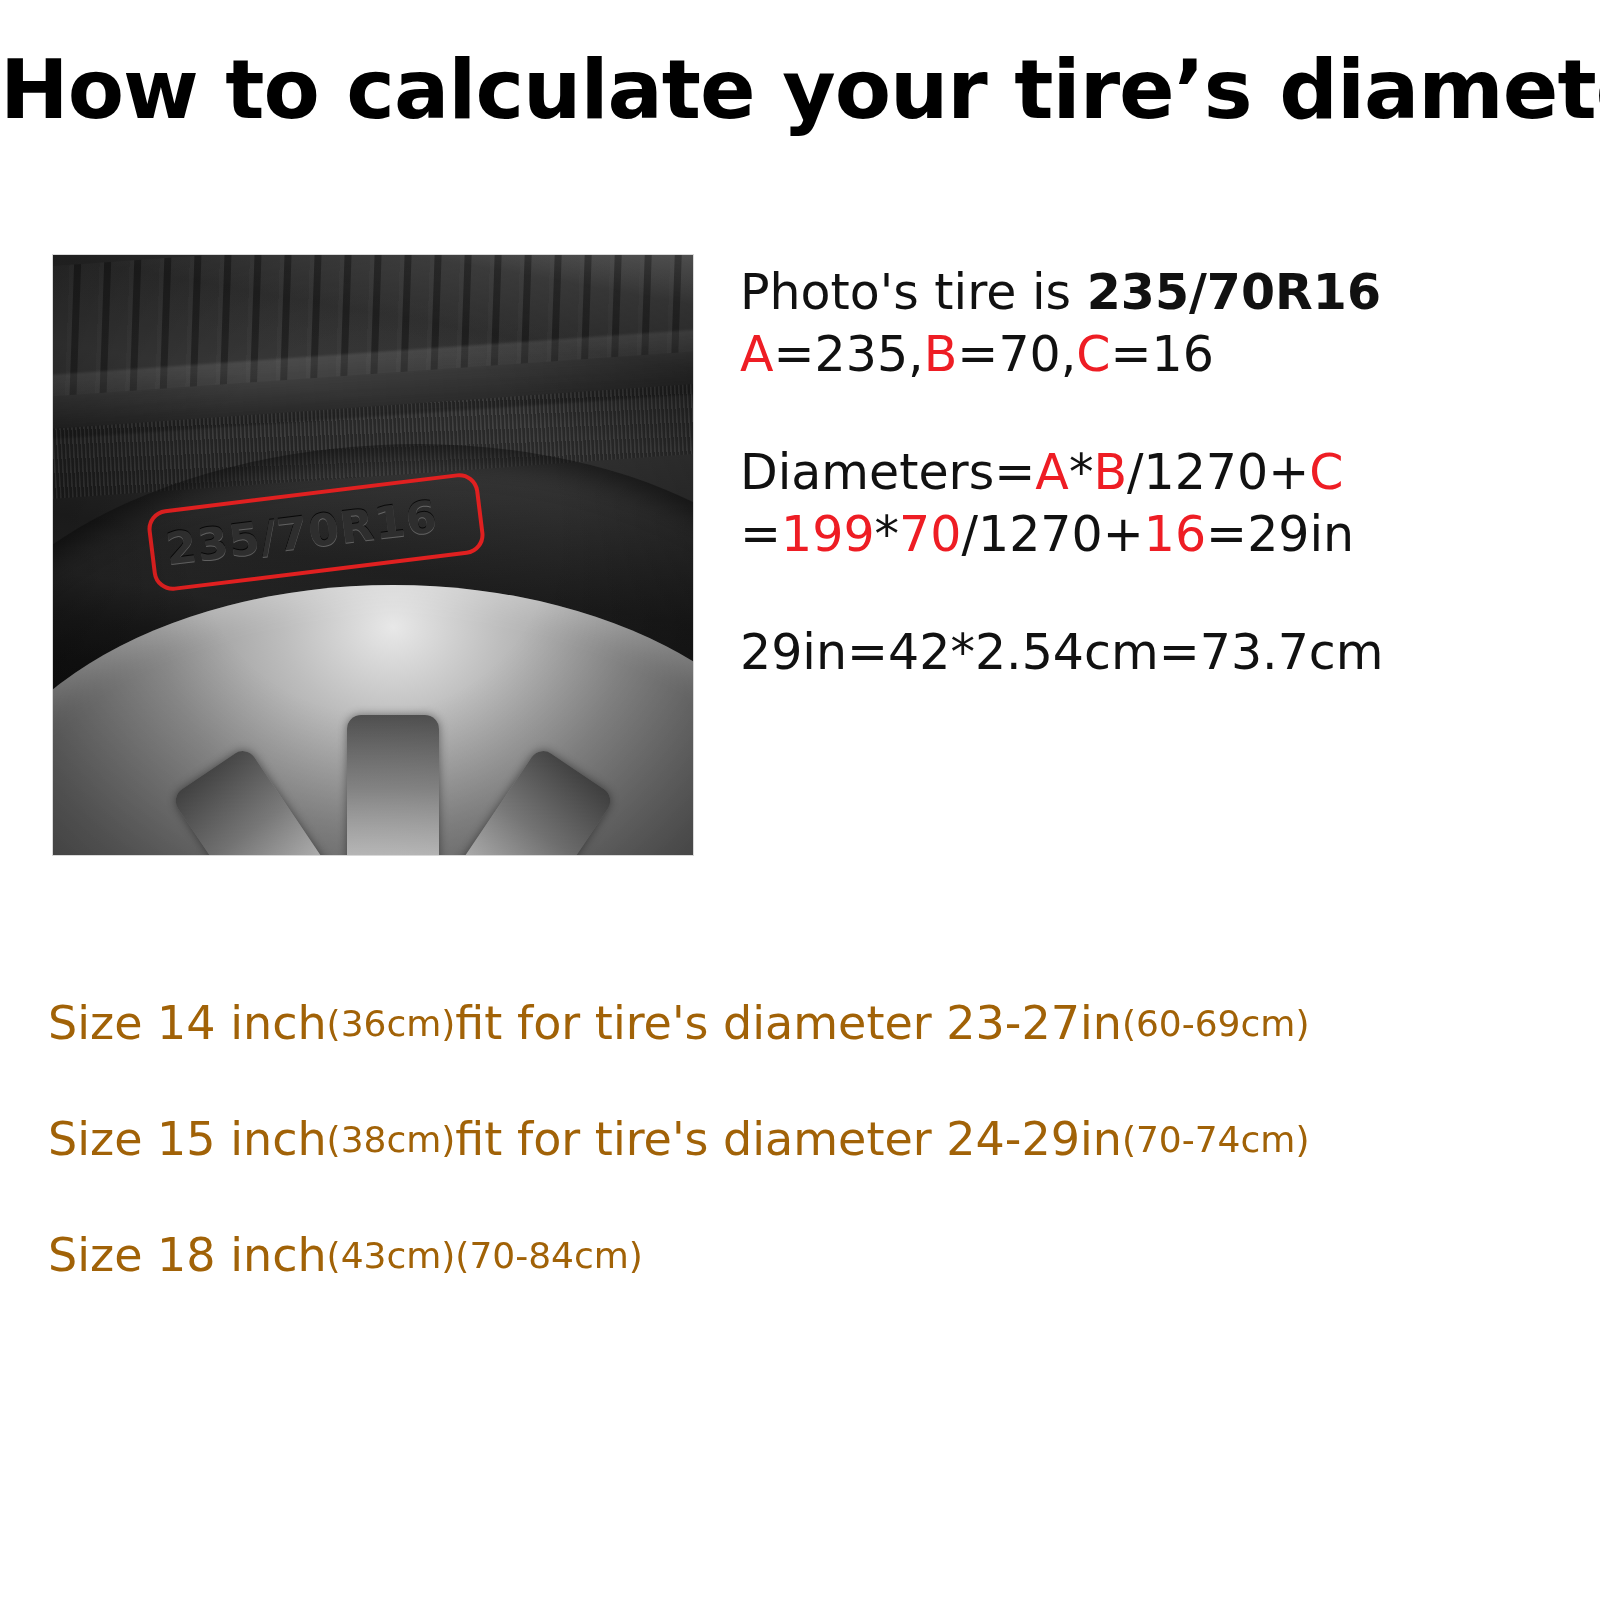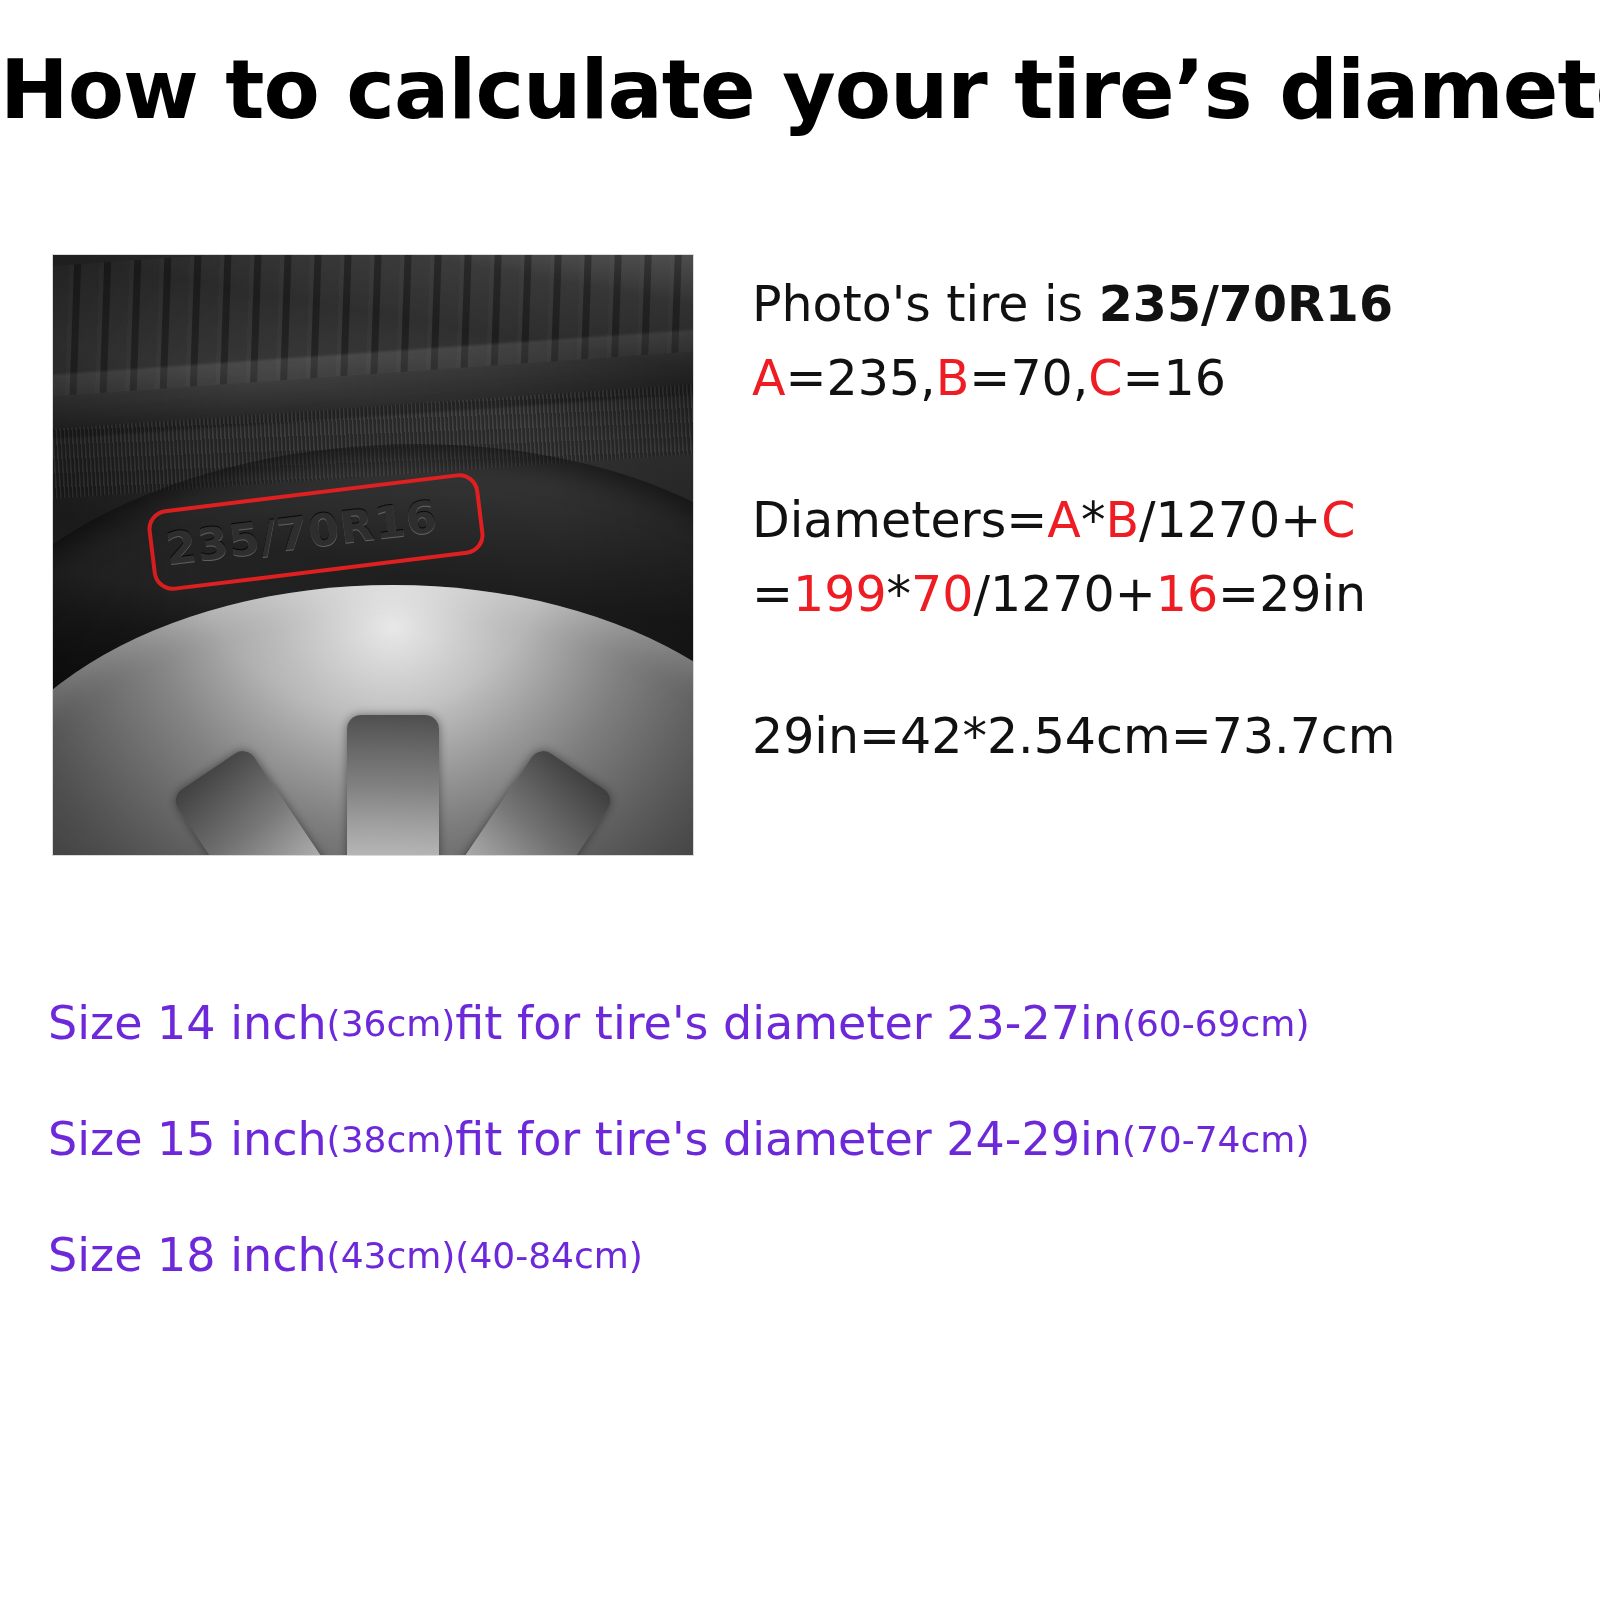--- a/index.html
+++ b/index.html
@@ -161,39 +161,39 @@
     position: absolute;
     left: 740px;
     top: 262px;
     width: 820px;
     font-family: "DejaVu Sans", sans-serif;
     font-size: 49px;
     line-height: 62px;
     color: #111111;
     white-space: nowrap;
   }
-  .formula .line { margin: 12px; }
+  .formula .line { margin: 0; }
   .formula .gap { height: 56px; }
   .red { color: #ee1d24; }
   .bold { font-weight: bold; }
 
   
   .sizes {
     position: absolute;
     left: 48px;
     top: 965px;
     width: 1520px;
   }
   .size-row {
     height: 116px;
     display: flex;
     align-items: center;
     font-family: "DejaVu Sans", sans-serif;
     font-size: 46px;
-    color: #6d28d9;
+    color: #a16207;
     white-space: nowrap;
   }
   .size-row .small {
     font-size: 36px;
   }
 </style>
 </head>
 <body>
 
 <div class="page-title">How to calculate your tire’s diameter?</div>
@@ -235,15 +235,15 @@
   </div>
   <div class="size-row">
     <span>Size 15 inch</span>
       <span class="small">(38cm)</span>
       <span> fit for tire's diameter 24-29in </span>
       <span class="small">(70-74cm)</span>
   </div>
   <div class="size-row">
     <span>Size 18 inch</span>
       <span class="small">(43cm)</span>
-      <span class="small">(40-84cm)</span>
+      <span class="small">(70-84cm)</span>
   </div>
 </div>
 
 </body></html>

